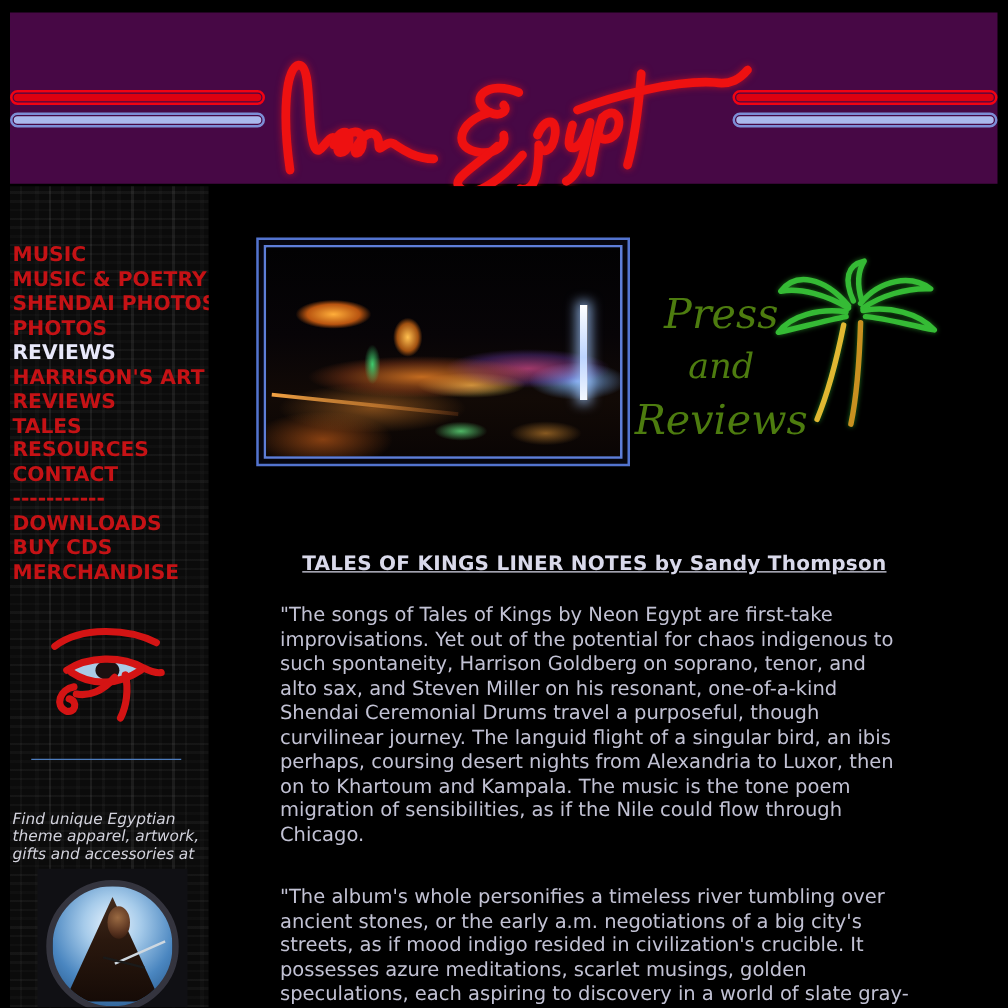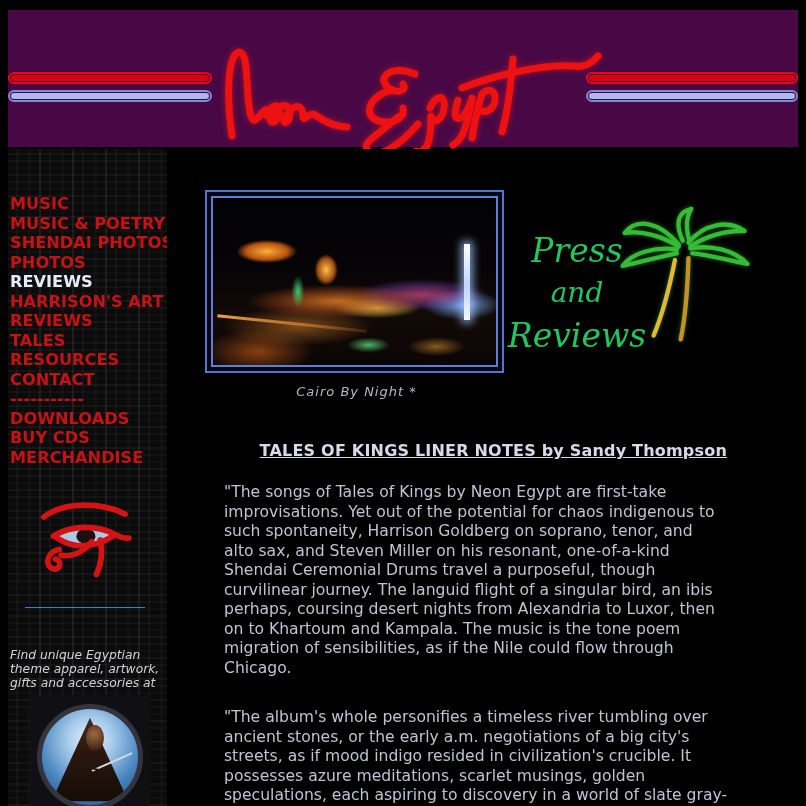--- a/index.html
+++ b/index.html
@@ -83,30 +83,30 @@
            background:linear-gradient(180deg,#ffffff 0%, #bdd5ff 55%, #f4f8ff 100%);
            box-shadow:0 0 9px 3px rgba(160,200,255,.75); }
   .bridge { position:absolute; left:4px; bottom:40px; width:150px; height:3px;
             transform:rotate(6deg);
             background:linear-gradient(90deg, rgba(255,170,70,.95), rgba(255,120,40,.15)); }
 
   .photo-caption { position:absolute; left:38px; top:235px; width:303px; text-align:center;
                    font-style:italic; font-size:13px; letter-spacing:1px; color:#b6b6c8; }
 
   .press-banner { position:absolute; left:326px; top:80px; width:168px; text-align:center;
-                  font-family:"DejaVu Serif", serif; font-style:italic; color:#22c55e; }
+                  font-family:"DejaVu Serif", serif; font-style:italic; color:#4d7c0f; }
   .press-line1 { font-size:33px; line-height:43px; }
   .press-line2 { font-size:28px; line-height:42px; }
   .press-line3 { font-size:33px; line-height:44px; }
 
   .palm-svg { position:absolute; left:448px; top:55px;
               filter:drop-shadow(0 0 2px rgba(60,220,60,.5)); }
 
   .article { position:absolute; left:57px; top:292px; width:503px; }
-  .article-heading { text-align:right; font-weight:bold; font-size:16px; color:#d9d9ea;
+  .article-heading { text-align:center; font-weight:bold; font-size:16px; color:#d9d9ea;
                      text-decoration:underline; letter-spacing:.2px; }
   .article p { margin-top:23px; font-size:15.6px; line-height:19.5px; color:#c2c2d4; }
   .article p + p { margin-top:30px; }
 </style>
 </head>
 <body>
 
 <div class="header">
   <div class="pill-pair left">
     <div class="pill red">
@@ -198,21 +198,20 @@
 
   <div class="photo-frame">
     <div class="photo-inner">
       <div class="photo">
         <div class="tower"></div>
         <div class="bridge"></div>
       </div>
     </div>
   </div>
 
-  <div class="photo-caption">Cairo By Night *</div>
 
   <div class="press-banner">
     <div class="press-line1">Press</div>
     <div class="press-line2">and</div>
     <div class="press-line3">Reviews</div>
   </div>
 
   <svg class="palm-svg" width="145" height="145" viewBox="0 0 150 150">
     <g fill="none" stroke-linecap="round" stroke-linejoin="round">
 

